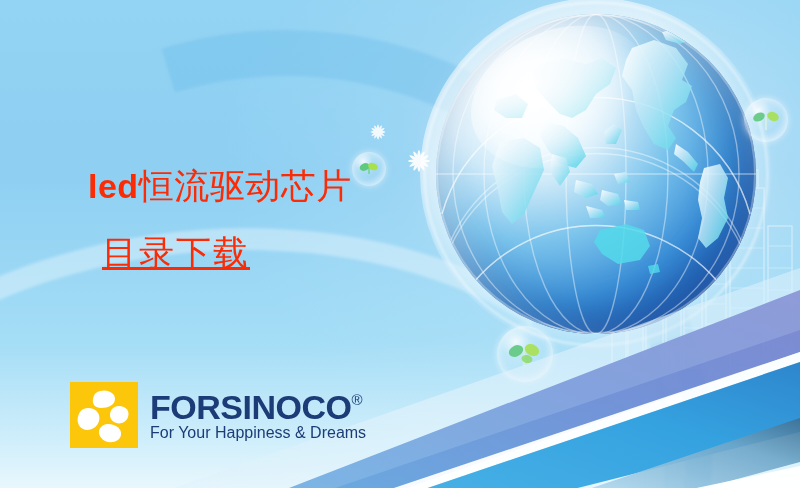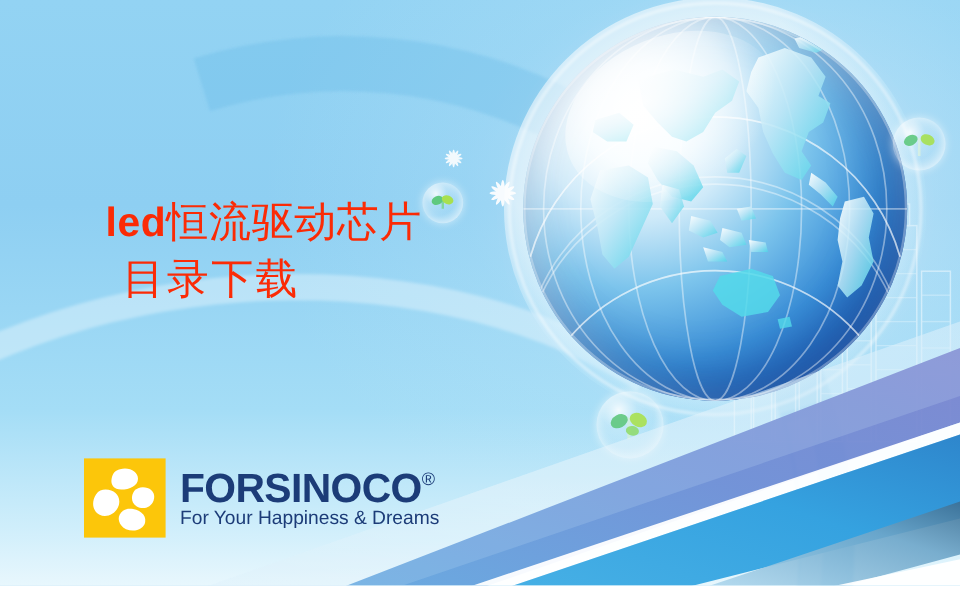--- a/index.html
+++ b/index.html
@@ -228,24 +228,25 @@
     letter-spacing: 0.5px;
   }
   .headline .ln1 .latin {
     font-family: "Liberation Sans", sans-serif;
     font-weight: 700;
     font-size: 34px;
   }
   .headline .ln2 {
     display: block;
     margin-left: 14px;
-    margin-top: 0;
+    margin-top: 20px;
     font-family: "DejaVu Serif", "Liberation Serif", serif;
     font-size: 35px;
     letter-spacing: 2px;
+    text-decoration: underline;
   }
 
   
   .logo-lockup {
     position: absolute;
     left: 70px; top: 382px;
     display: flex;
     align-items: center;
   }
   .logo-mark {

